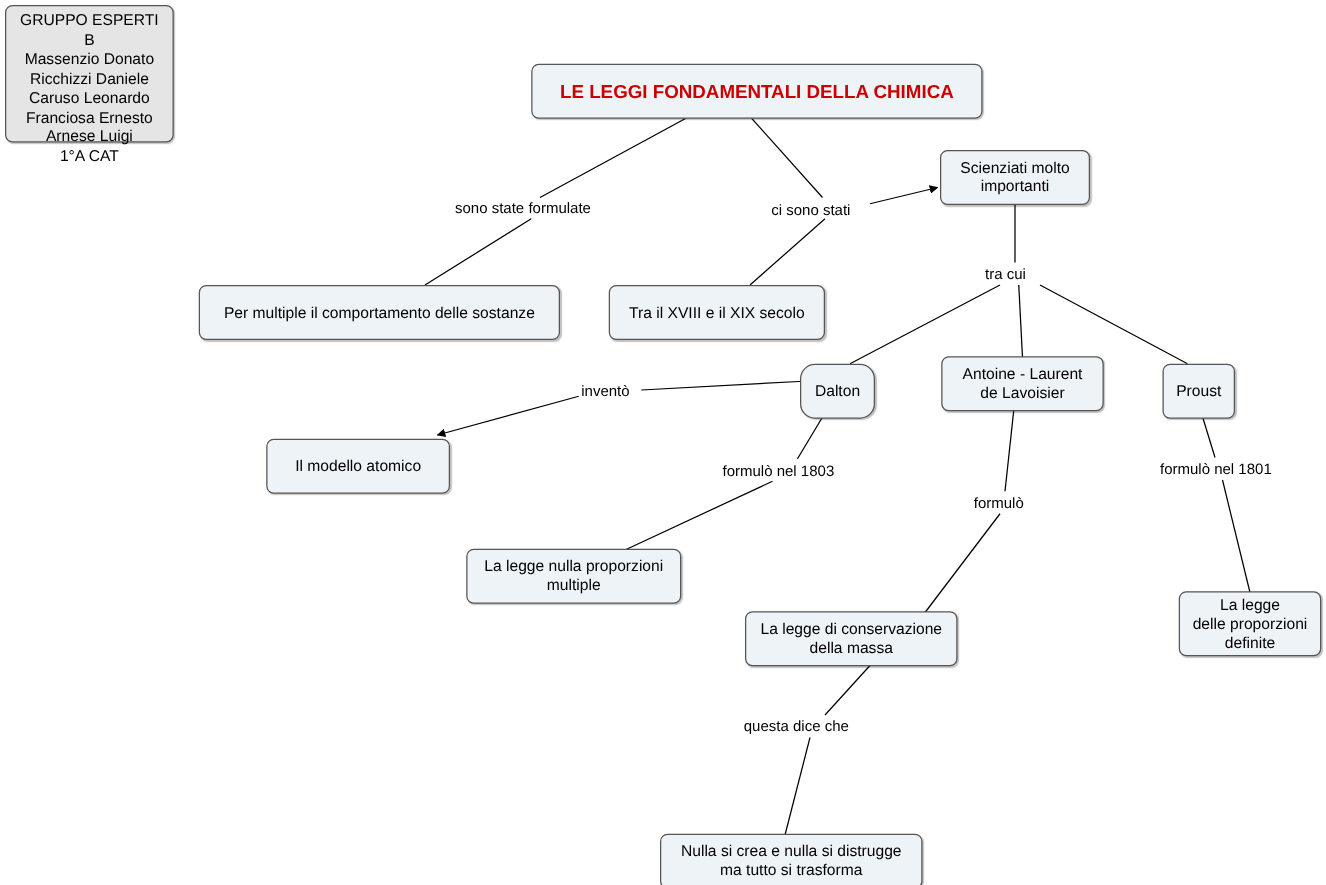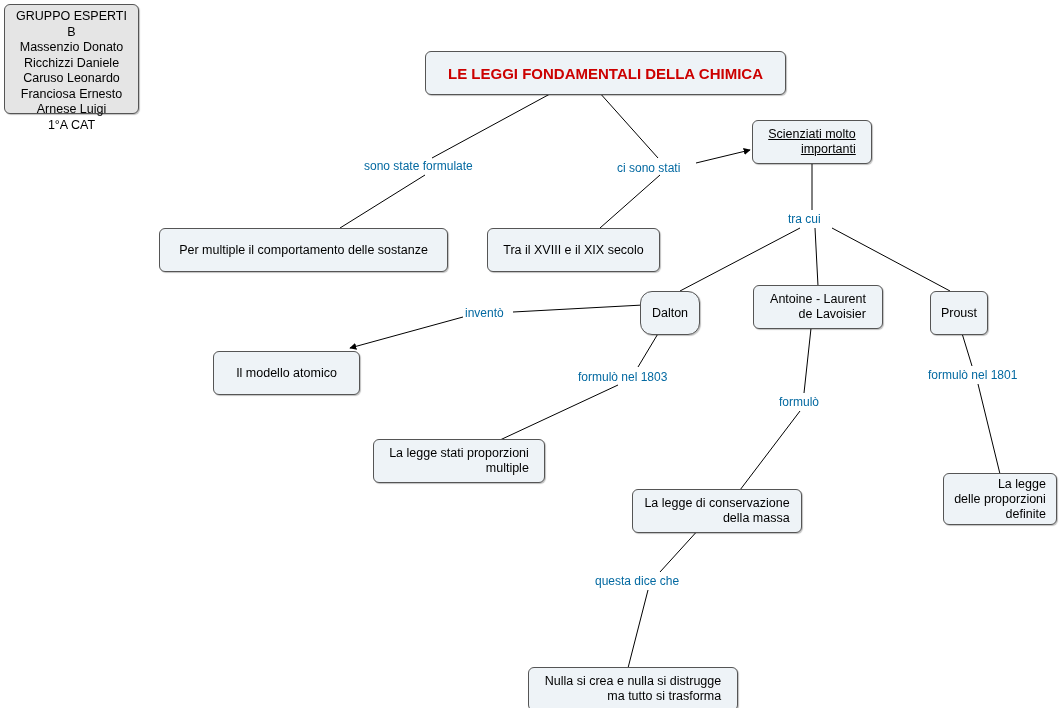--- a/index.html
+++ b/index.html
@@ -26,21 +26,21 @@
   }
   .node {
     position: absolute;
     box-sizing: border-box;
     border: 1px solid #555555;
     border-radius: 6px;
     background: #eef3f7;
     color: #000000;
     font-size: 12.5px;
     line-height: 15px;
-    text-align: right;
+    text-align: center;
     display: flex;
     align-items: center;
     justify-content: center;
     padding: 21px 8px;
     white-space: pre-line;
     box-shadow: 1px 1px 1px rgba(0,0,0,0.25);
   }
   .node.title {
     color: #cc0000;
     font-size: 15px;
@@ -57,21 +57,21 @@
     font-size: 12.5px;
     line-height: 15.5px;
     text-align: center;
     padding: 4px 6px;
     white-space: pre-line;
     box-shadow: 1px 1px 1px rgba(0,0,0,0.25);
   }
   .edge-label {
     position: absolute;
     font-size: 12px;
-    color: #0369a1;
+    color: #000000;
     background: transparent;
     white-space: nowrap;
   }
 </style>
 </head>
 <body>
 
 <div id="canvas">
 
   <svg id="edges" viewBox="0 0 1061 708">
@@ -116,40 +116,40 @@
   <div class="legend" style="left:4px; top:4px; width:135px; height:110px;">GRUPPO ESPERTI B
 Massenzio Donato
 Ricchizzi Daniele
 Caruso Leonardo
 Franciosa Ernesto
 Arnese Luigi
 1°A CAT</div>
 
   <div class="node title" style="left:425px; top:51px; width:361px; height:31px;">LE LEGGI FONDAMENTALI DELLA CHIMICA</div>
 
-  <div class="node" style="left:752px; top:120px; width:120px; height:42px;text-decoration:underline;">Scienziati molto
+  <div class="node" style="left:752px; top:120px; width:120px; height:42px;">Scienziati molto
 importanti</div>
 
   <div class="node" style="left:159px; top:228px; width:289px; height:26px;">Per multiple il comportamento delle sostanze</div>
 
   <div class="node" style="left:487px; top:228px; width:173px; height:26px;">Tra il XVIII e il XIX secolo</div>
 
   <div class="node" style="left:640px; top:291px; width:60px; height:26px;border-radius:12px;">Dalton</div>
 
   <div class="node" style="left:753px; top:285px; width:130px; height:34px;">Antoine - Laurent
 de Lavoisier</div>
 
   <div class="node" style="left:930px; top:291px; width:58px; height:26px;">Proust</div>
 
   <div class="node" style="left:213px; top:351px; width:147px; height:27px;">Il modello atomico</div>
 
-  <div class="node" style="left:373px; top:439px; width:172px; height:42px;">La legge stati proporzioni
+  <div class="node" style="left:373px; top:439px; width:172px; height:42px;">La legge nulla proporzioni
 multiple</div>
 
-  <div class="node" style="left:632px; top:489px; width:170px; height:42px;">La legge di conservazione
+  <div class="node" style="left:596px; top:489px; width:170px; height:42px;">La legge di conservazione
 della massa</div>
 
   <div class="node" style="left:943px; top:473px; width:114px; height:52px;">La legge
 delle proporzioni
 definite</div>
 
   <div class="node" style="left:528px; top:667px; width:210px; height:42px;">Nulla si crea e nulla si distrugge
 ma tutto si trasforma</div>
 
   <div class="edge-label" style="left:364px; top:159px;">sono state formulate</div>

